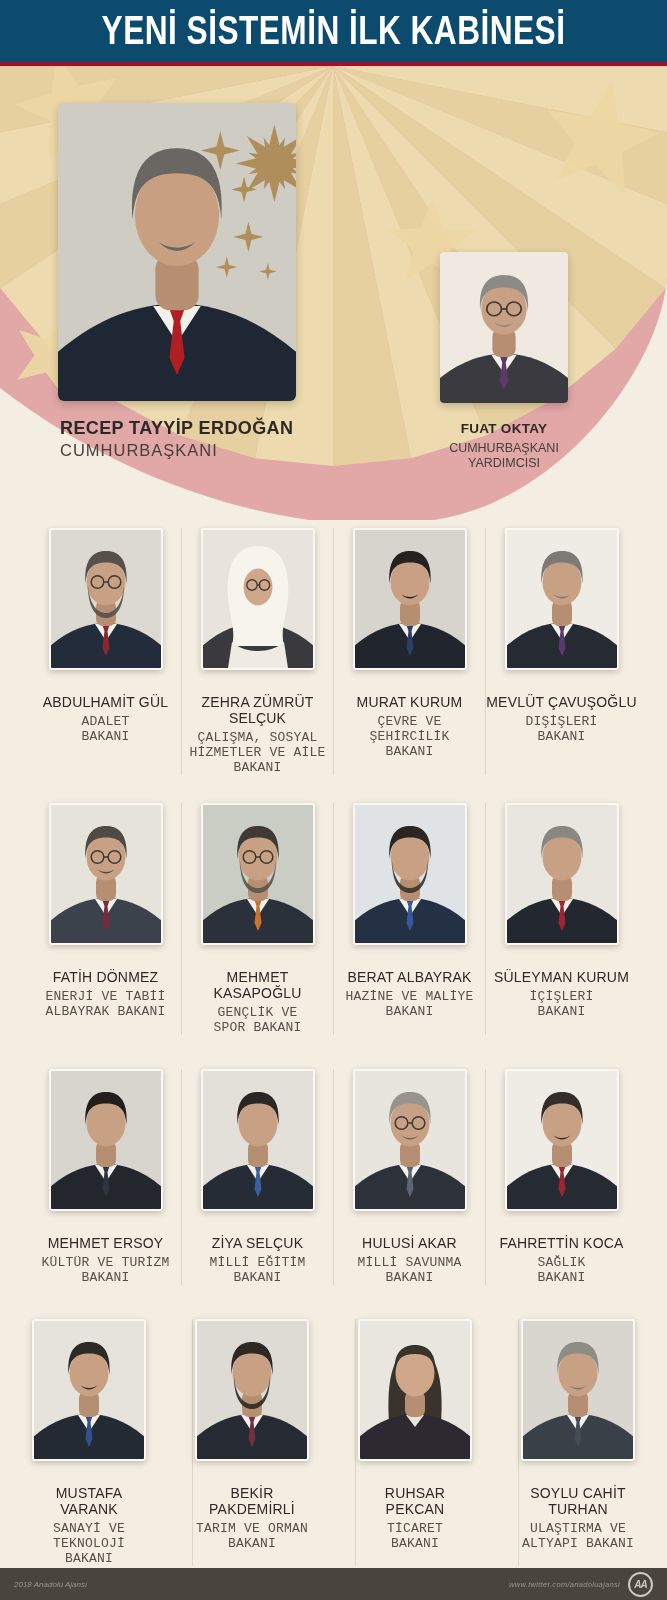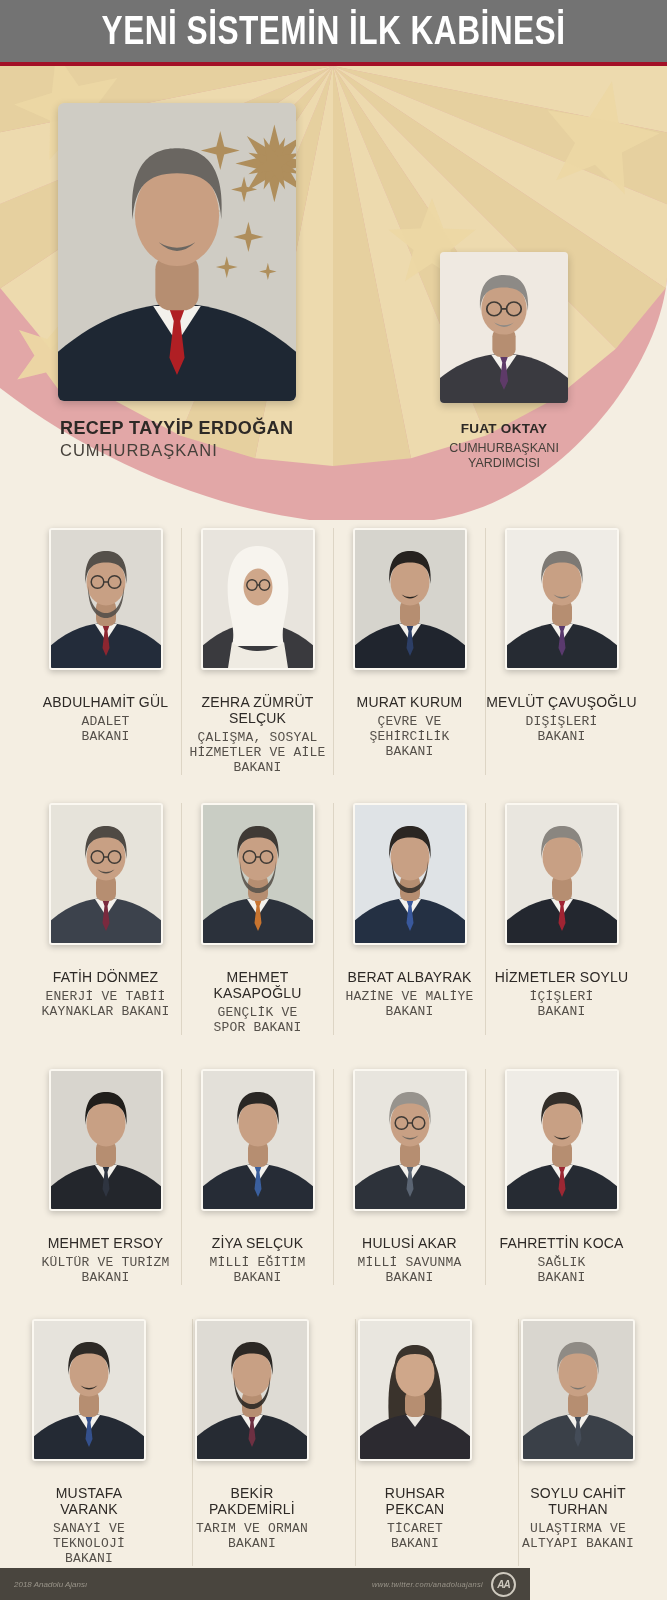--- a/index.html
+++ b/index.html
@@ -2,21 +2,21 @@
 <html><head>
 <meta charset="utf-8">
 <style>
   html,body{margin:0;padding:0;}
   body{
     width:667px;height:1600px;position:relative;overflow:hidden;
     background:#f4eee2;font-family:"Liberation Sans",sans-serif;
   }
   
   .banner{
-    height:62px;background:#737373;border-bottom:4px solid #a31027;
+    height:62px;background:#0c4a6e;border-bottom:4px solid #a31027;
     display:flex;align-items:center;justify-content:center;
   }
   .banner h1{
     margin:0;color:#ffffff;font-size:36px;font-weight:bold;letter-spacing:.5px;
     transform:scaleX(.88) scaleY(1.12);transform-origin:center;white-space:nowrap;
   }
   
   .hero{position:absolute;left:0;top:66px;width:581px;height:454px;}
   .hero-bg{position:absolute;left:0;top:0;width:667px;height:454px;}
   .photo{position:absolute;border-radius:6px;overflow:hidden;box-shadow:0 3px 9px rgba(0,0,0,.20);}
@@ -38,21 +38,21 @@
   .m-photo{
     width:110px;height:138px;margin:0 auto;border:2px solid #fbf8f1;border-radius:3px;
     box-shadow:0 2px 6px rgba(0,0,0,.22);overflow:hidden;background:#ddd;
   }
   .m-photo svg{display:block;width:100%;height:100%;}
   .m-name{margin-top:24px;font-size:14px;font-weight:normal;color:#2d2926;letter-spacing:.2px;line-height:16px;}
   .m-role{margin-top:4px;font-size:13px;color:#55504a;letter-spacing:.2px;}
   .m-role div{line-height:15px;font-family:Liberation Mono, monospace;}
   
   .footer{
-    position:absolute;left:0;bottom:0;width:530px;height:32px;background:#49453e;
+    position:absolute;left:0;bottom:0;width:667px;height:32px;background:#49453e;
     display:flex;align-items:center;justify-content:space-between;
     padding:0 14px;box-sizing:border-box;gap:10px;
   }
   .f-left{font-size:8px;font-style:italic;color:#9a958a;}
   .f-right{display:flex;align-items:center;gap:8px;}
   .f-url{font-size:7.5px;color:#9a958a;letter-spacing:.3px;font-style:italic;}
   .aa-logo{
     width:21px;height:21px;border:2px solid #cfcabf;border-radius:50%;color:#cfcabf;
     display:flex;align-items:center;justify-content:center;
     font-weight:bold;font-style:italic;font-size:10px;letter-spacing:-1px;
@@ -272,21 +272,21 @@
             <g fill="none" stroke="#3f3a35" stroke-width="1.5">
               <circle cx="46.5" cy="52" r="6.3"></circle>
               <circle cx="63.5" cy="52" r="6.3"></circle>
               <path d="M52.8,52 h4.4"></path>
             </g>
           </svg>
     </div>
     <div class="m-name">FATİH DÖNMEZ</div>
     <div class="m-role">
           <div>ENERJİ VE TABİİ</div>
-          <div>KAYNAKLAR BAKANI</div>
+          <div>ALBAYRAK BAKANI</div>
         </div>
   </div>
       <div class="cell">
     <div class="m-photo">
       <svg viewBox="0 0 110 138" preserveAspectRatio="none">
             <rect width="110" height="138" fill="#c9cdc4"></rect>
             <path d="M-2,140 L-2,117 C18,99 38,93 55,93 C72,93 92,99 112,117 L112,140 Z" fill="#2b313b"></path>
             <path d="M44,94 L55,111 L66,94 Z" fill="#f3f1ec"></path>
             <path d="M51,94 L59,94 L56.5,101 L58.5,118 L55,126 L51.5,118 L53.5,101 Z" fill="#c8742f"></path>
             <rect x="45" y="70" width="20" height="26" rx="7" fill="#b68e71"></rect>
@@ -330,21 +330,21 @@
       <svg viewBox="0 0 110 138" preserveAspectRatio="none">
             <rect width="110" height="138" fill="#e9e6df"></rect>
             <path d="M-2,140 L-2,117 C18,99 38,93 55,93 C72,93 92,99 112,117 L112,140 Z" fill="#23272f"></path>
             <path d="M44,94 L55,111 L66,94 Z" fill="#f3f1ec"></path>
             <path d="M51,94 L59,94 L56.5,101 L58.5,118 L55,126 L51.5,118 L53.5,101 Z" fill="#a02433"></path>
             <rect x="45" y="70" width="20" height="26" rx="7" fill="#b68e71"></rect>
             <ellipse cx="55" cy="52" rx="19.5" ry="23.5" fill="#c8a084"></ellipse>
             <path d="M34.5,54 C32.5,27 44,21 55,21 C66,21 77.5,27 75.5,54 C74.5,39 69,32.5 55,32.5 C41,32.5 35.5,39 34.5,54 Z" fill="#8a8680"></path>
           </svg>
     </div>
-    <div class="m-name">HİZMETLER SOYLU</div>
+    <div class="m-name">SÜLEYMAN KURUM</div>
     <div class="m-role">
           <div>İÇİŞLERİ</div>
           <div>BAKANI</div>
         </div>
   </div>
     </div>
     <div class="row">
       <div class="cell">
     <div class="m-photo">
       <svg viewBox="0 0 110 138" preserveAspectRatio="none">

